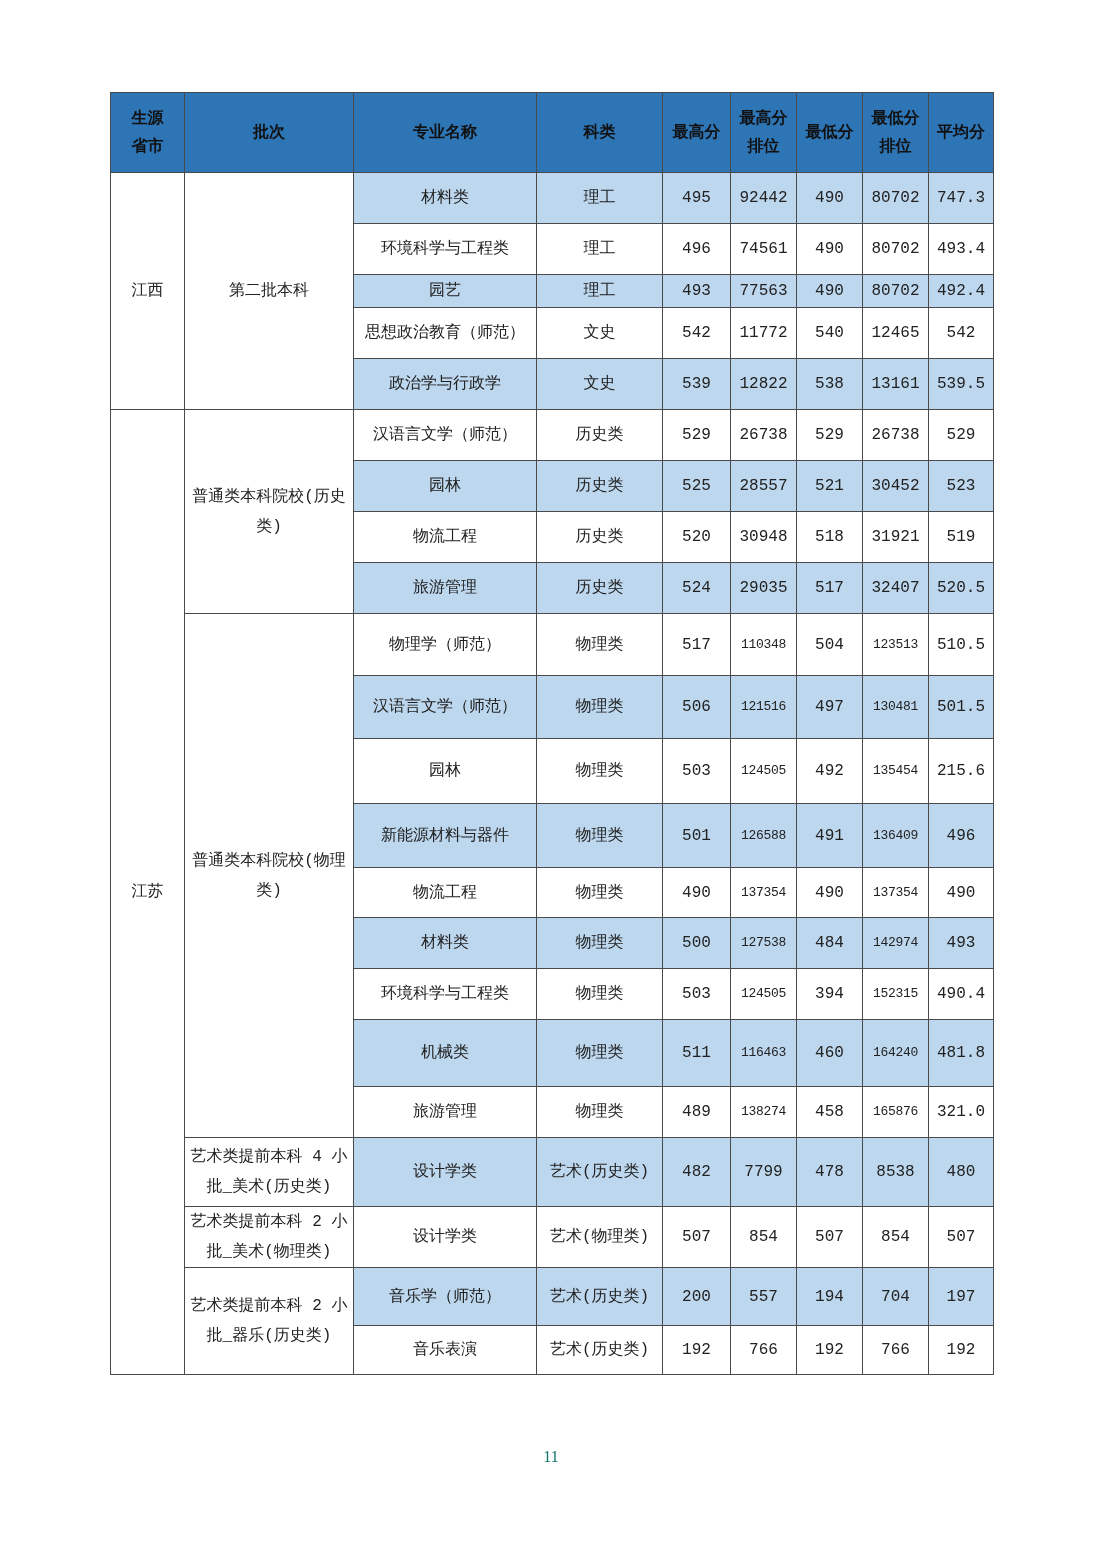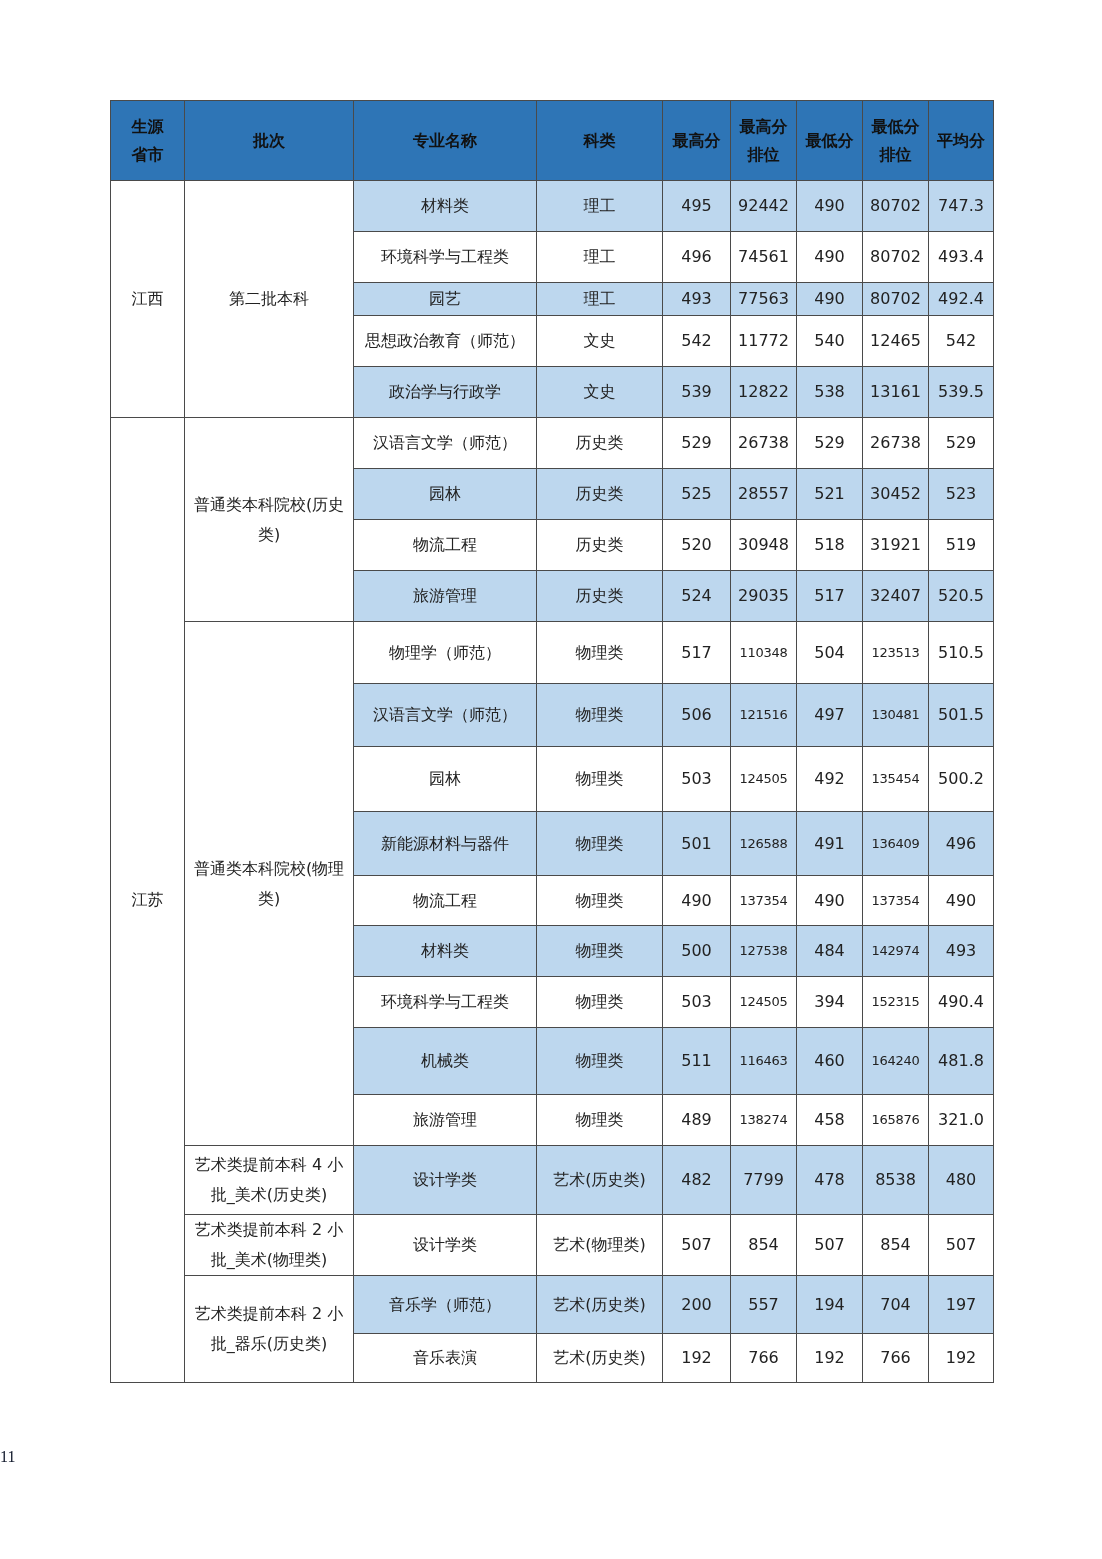--- a/index.html
+++ b/index.html
@@ -1,37 +1,38 @@
 <!DOCTYPE html>
 <html><head>
 <meta charset="utf-8">
 <style>
   html, body { margin: 0; padding: 0; background: #ffffff; }
   body { width: 1102px; height: 1559px; position: relative; font-family: "DejaVu Sans", "Liberation Sans", sans-serif; color: #222; }
   table.scores {
-    position: absolute; left: 110px; top: 100px;
+    position: absolute; left: 110px; top: 92px;
     border-collapse: collapse; table-layout: fixed;
     width: 883px;
+    font-family: Liberation Mono, monospace;
   }
   table.scores th, table.scores td {
     border: 1px solid #4a4a4a;
     text-align: center; vertical-align: middle;
     padding: 0 2px; font-size: 16px; line-height: 30px;
   }
   table.scores th {
     background: #2e75b6; color: #111; font-weight: bold; font-size: 16px; line-height: 28px;
     height: 79px;
   }
   td.hl { background: #bdd7ee; }
   td.wrap { line-height: 30px; }
   td.num { font-size: 16px; }
   td.num.small { font-size: 13px; letter-spacing: -0.3px; }
   .page-number {
-    position: absolute; top: 1448px; left: 0; width: 1102px; 
-    font-family: "Liberation Serif", "DejaVu Serif", serif; font-size: 16px; color: #0f172a;
+    position: absolute; top: 1448px; left: 0; width: 1102px; text-align: center;
+    font-family: "Liberation Serif", "DejaVu Serif", serif; font-size: 16px; color: #0f766e;
   }
 </style>
 </head>
 <body>
 
 <table class="scores">
   <colgroup>
     <col style="width:74px">
       <col style="width:169px">
       <col style="width:183px">
@@ -163,21 +164,21 @@
       <td class="hl num small">130481</td>
       <td class="hl num">501.5</td>
     </tr>
     <tr style="height:65px">
       <td>园林</td>
       <td>物理类</td>
       <td class="num">503</td>
       <td class="num small">124505</td>
       <td class="num">492</td>
       <td class="num small">135454</td>
-      <td class="num">500.2</td>
+      <td class="num">215.6</td>
     </tr>
     <tr style="height:64px">
       <td class="hl">新能源材料与器件</td>
       <td class="hl">物理类</td>
       <td class="hl num">501</td>
       <td class="hl num small">126588</td>
       <td class="hl num">491</td>
       <td class="hl num small">136409</td>
       <td class="hl num">496</td>
     </tr>

